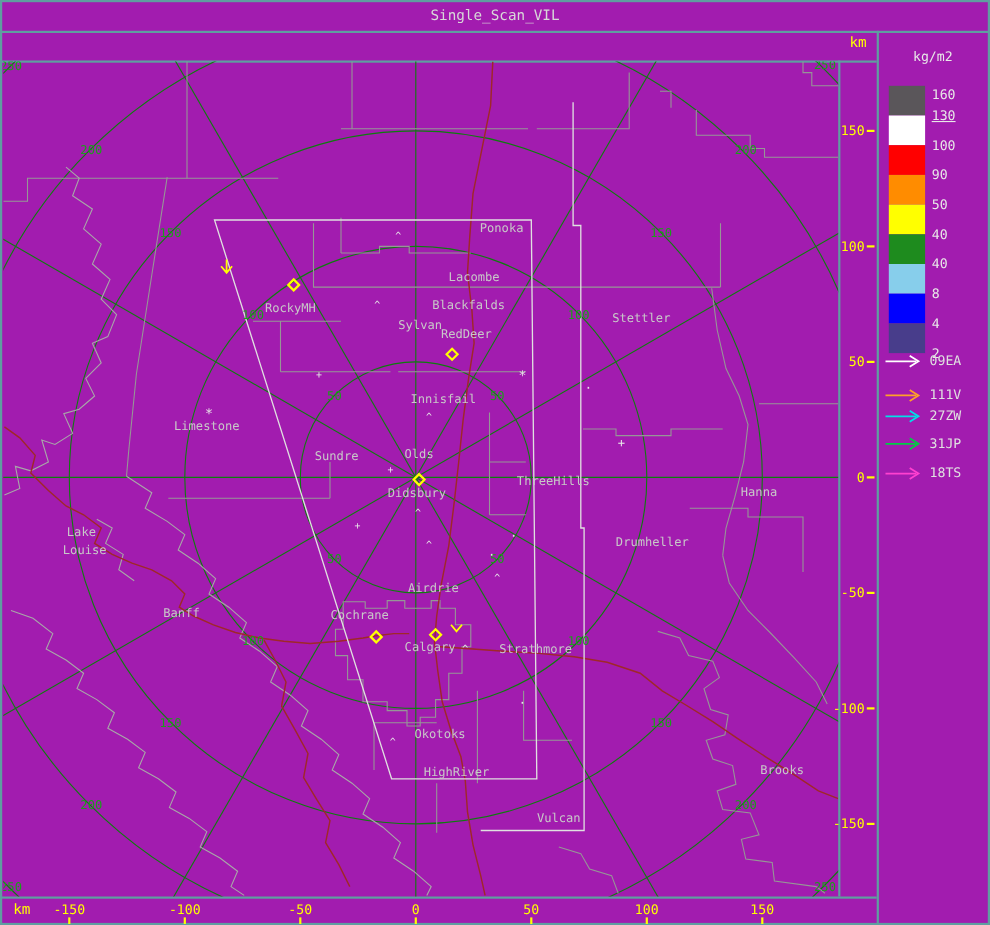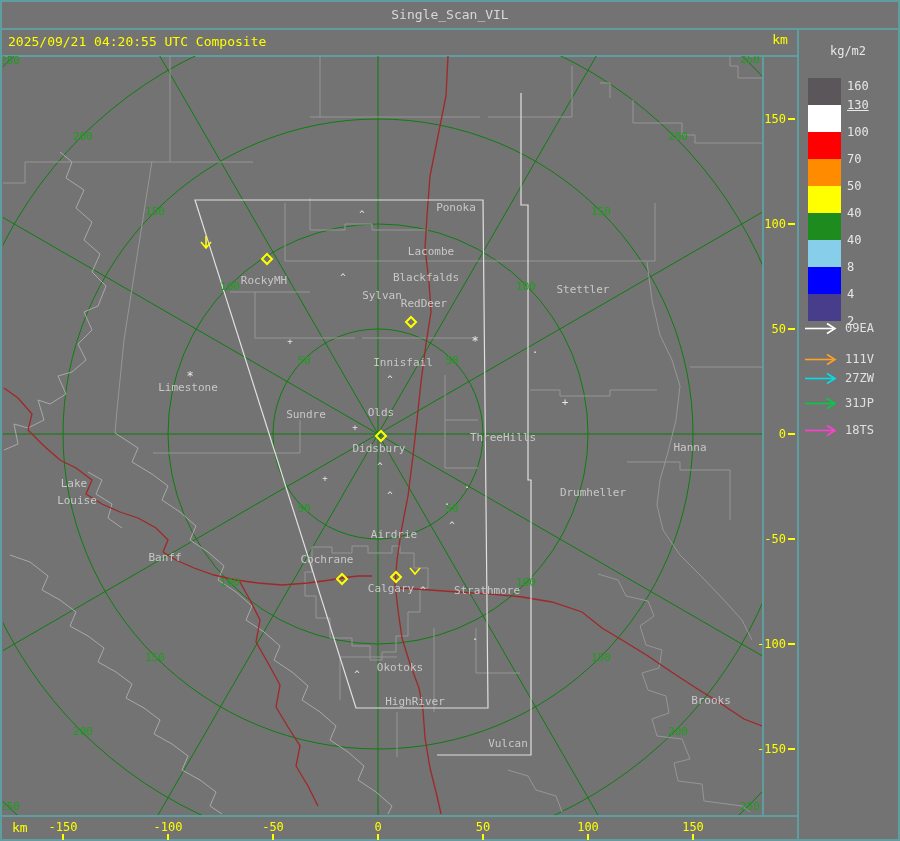--- a/index.html
+++ b/index.html
@@ -1,16 +1,16 @@
 <!DOCTYPE html>
 <html><head>
 <meta charset="utf-8">
 <style>
   html,body{margin:0;padding:0;background:#000;}
-  .window{position:relative;width:900px;height:841px;background:#737373;overflow:hidden;
+  .window{position:relative;width:900px;height:841px;background:#a21caf;overflow:hidden;
           font-family:"DejaVu Sans Mono","Liberation Mono",monospace;}
   .tealline{position:absolute;background:#5f9ea0;}
   .titlebar{position:absolute;left:0;top:0;width:900px;height:28px;}
   .title{position:absolute;left:0;top:7px;width:900px;text-align:center;color:#d8d8d8;font-size:13px;letter-spacing:0px;}
   .hdr-ts{position:absolute;left:8px;top:34px;color:#ffff00;font-size:13px;}
   .yaxis-unit{position:absolute;left:766px;top:32px;width:28px;text-align:center;color:#ffff00;font-size:13px;}
   .xaxis-unit{position:absolute;left:12px;top:820px;color:#ffff00;font-size:13px;}
   .legend-unit{position:absolute;left:800px;top:44px;width:96px;text-align:center;color:#e8e8e8;font-size:12px;}
   .swatch{position:absolute;left:808px;width:33px;height:27px;}
   .swatch-label{position:absolute;left:847px;width:40px;color:#e8e8e8;font-size:12px;line-height:12px;}
@@ -40,21 +40,20 @@
   <div class="tealline" style="left:0;top:0;width:900px;height:2px"></div>
   <div class="tealline" style="left:0;top:839px;width:900px;height:2px"></div>
   <div class="tealline" style="left:0;top:0;width:2px;height:841px"></div>
   <div class="tealline" style="left:898px;top:0;width:2px;height:841px"></div>
 
   <div class="titlebar">
     <div class="title">Single_Scan_VIL</div>
   </div>
   <div class="tealline" style="left:0;top:28px;width:900px;height:2px"></div>
 
-  <div class="hdr-ts">2025/09/21 04:20:55 UTC Composite</div>
   <div class="yaxis-unit">km</div>
   <div class="tealline" style="left:0;top:55px;width:797px;height:2px"></div>
 
   <div class="tealline" style="left:762px;top:55px;width:2px;height:760px"></div>
   <div class="tealline" style="left:797px;top:28px;width:2px;height:813px"></div>
   <div class="tealline" style="left:0;top:815px;width:797px;height:2px"></div>
 
   <svg id="map-svg" width="759" height="759" viewBox="3 56 759 759">
     <g id="grid-layer">
         <circle cx="378" cy="434" r="105" class="grid"></circle>
@@ -233,21 +232,21 @@
     <div class="swatch" style="top: 132px; background: rgb(255, 0, 0);"></div>
     <div class="swatch" style="top: 159px; background: rgb(255, 140, 0);"></div>
     <div class="swatch" style="top: 186px; background: rgb(255, 255, 0);"></div>
     <div class="swatch" style="top: 213px; background: rgb(30, 139, 30);"></div>
     <div class="swatch" style="top: 240px; background: rgb(135, 206, 235);"></div>
     <div class="swatch" style="top: 267px; background: rgb(0, 0, 255);"></div>
     <div class="swatch" style="top: 294px; background: rgb(72, 61, 139);"></div>
     <div class="swatch-label" style="top: 80px;">160</div>
     <div class="swatch-label" style="top: 99px; text-decoration: underline;">130</div>
     <div class="swatch-label" style="top: 126px;">100</div>
-    <div class="swatch-label" style="top: 153px;">70</div>
+    <div class="swatch-label" style="top: 153px;">90</div>
     <div class="swatch-label" style="top: 180px;">50</div>
     <div class="swatch-label" style="top: 207px;">40</div>
     <div class="swatch-label" style="top: 234px;">40</div>
     <div class="swatch-label" style="top: 261px;">8</div>
     <div class="swatch-label" style="top: 288px;">4</div>
     <div class="swatch-label" style="top: 315px;">2</div>
     <div class="site-row" style="top: 322px; width: 92px;">
       <svg width="36" height="13" style="position: absolute; left: 0px; top: 0px;">
         <line x1="1" y1="6.5" x2="29" y2="6.5" stroke="#ffffff" stroke-width="1.6"></line>
         <path d="M23,1.5 L31,6.5 L23,11.5" fill="none" stroke="#ffffff" stroke-width="1.6"></path>

